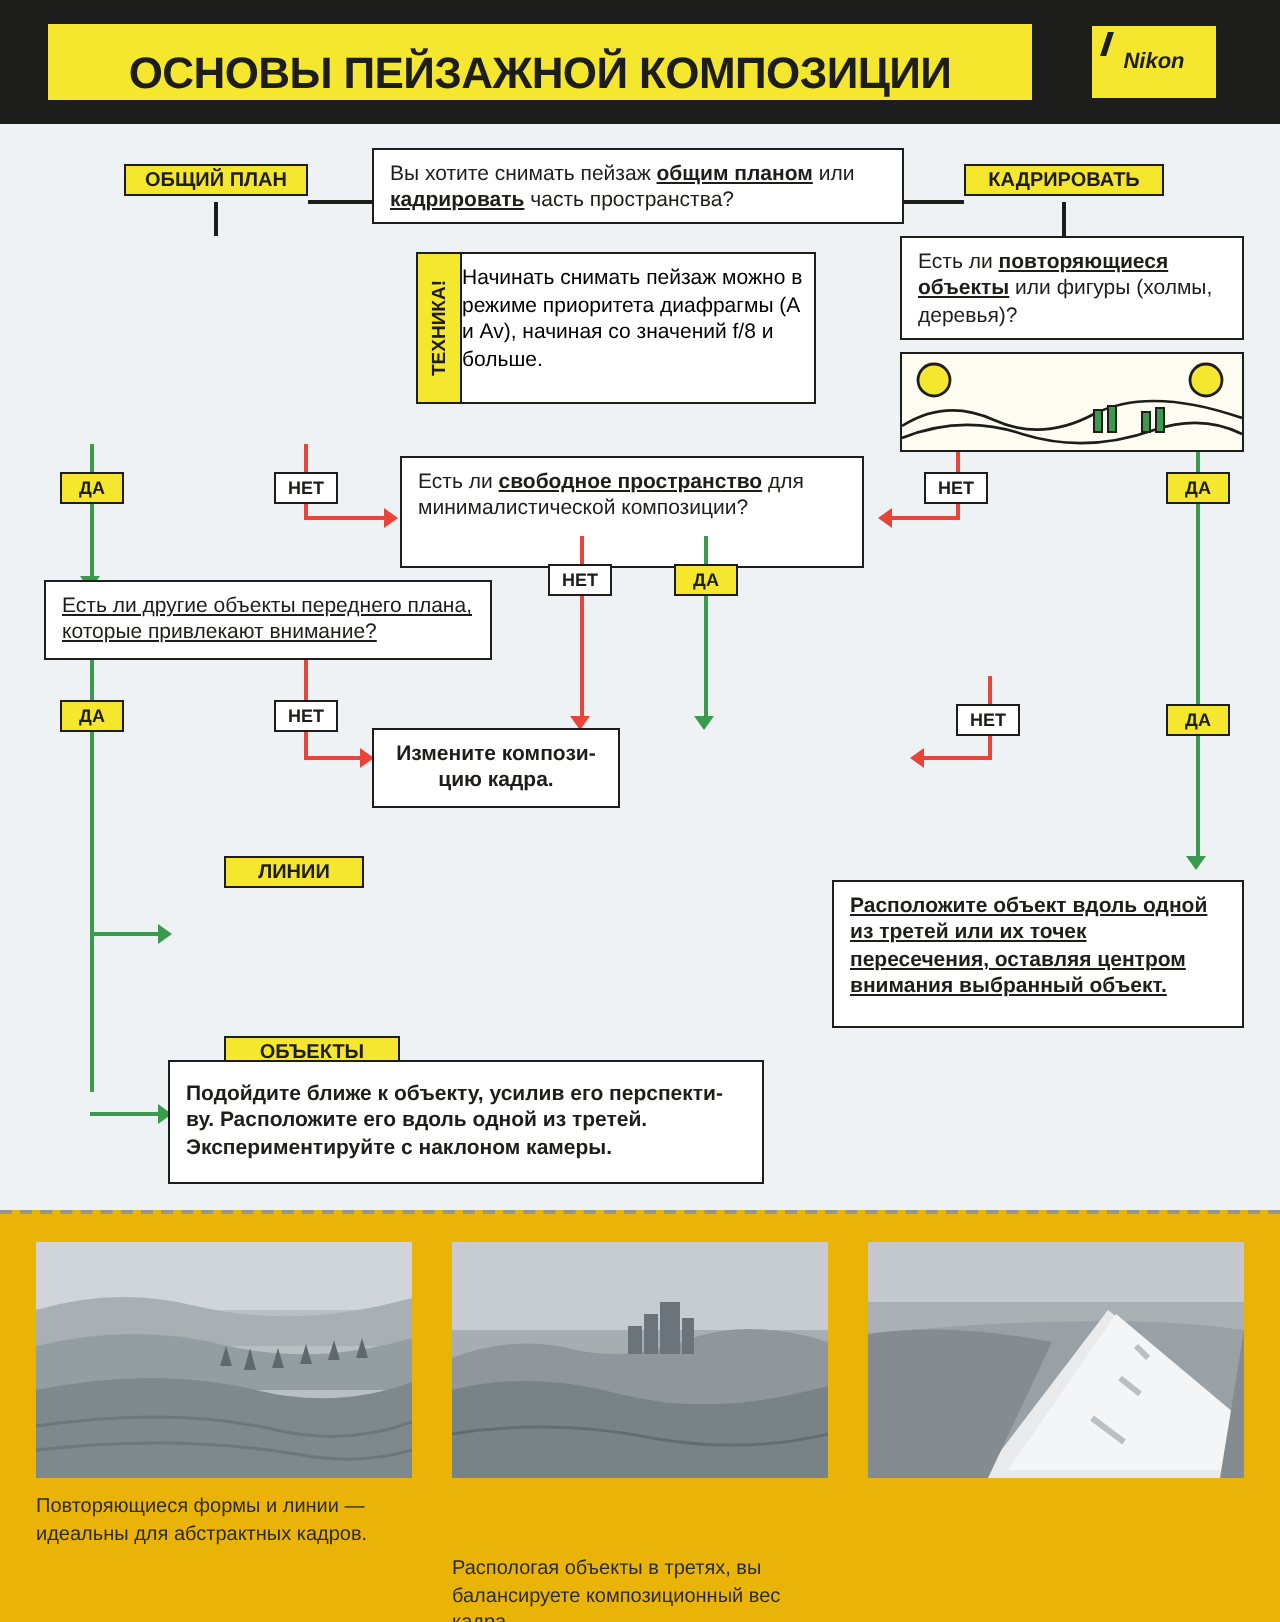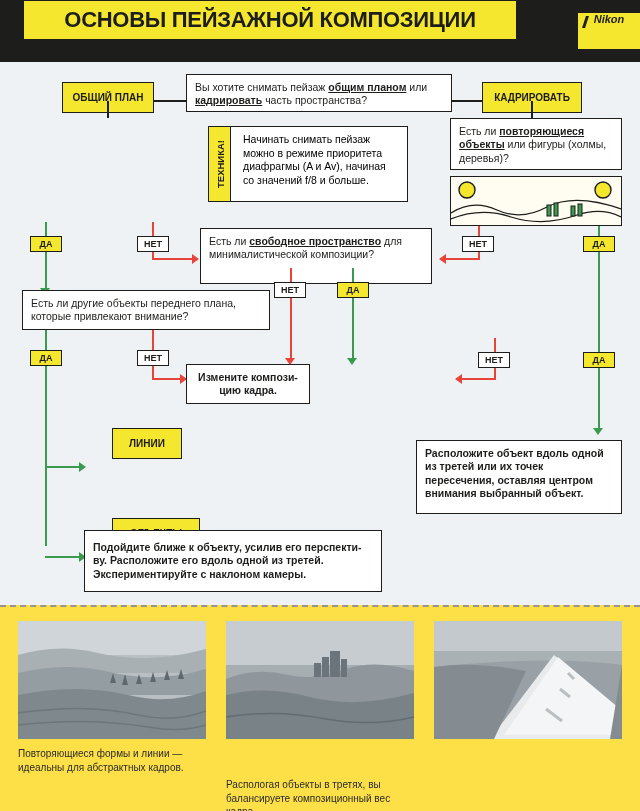--- a/index.html
+++ b/index.html
@@ -16,34 +16,34 @@
     overflow: hidden;
   }
 
   
   .header {
     position: absolute; left: 0; top: 0;
     width: 640px; height: 62px;
     background: #1d1d1b;
   }
   .title-bar {
-    position: absolute; left: 24px; top: 1px;
+    position: absolute; left: 24px; top: 12px;
     width: 492px; height: 38px;
     background: #f5e62e;
-    display: flex; align-items: center; justify-content: center;
+    display: flex; align-items: flex-end; justify-content: center;
   }
   .title-bar span {
     font-size: 22px; font-weight: bold; color: #1d1d1b;
     letter-spacing: -0.3px; white-space: nowrap;
   }
   .nikon-logo {
-    position: absolute; right: 0; top: 13px;
+    position: absolute; right: 32px; top: 13px;
     width: 62px; height: 36px;
     background: #f5e62e;
-    display: flex; justify-content: center;
+    display: flex; align-items: center; justify-content: center;
   }
   .nikon-logo .nk {
     font-size: 11px; font-weight: bold; color: #1d1d1b;
     font-style: italic;
   }
   .nikon-slash {
     position: absolute; left: 6px; top: 3px;
     width: 3px; height: 12px; background: #1d1d1b;
     transform: skewX(-18deg);
   }
@@ -61,21 +61,21 @@
   .box b { font-weight: bold; text-decoration: underline; }
 
   .tag {
     position: absolute;
     background: #f5e62e;
     border: 1.6px solid #1d1d1b;
     font-size: 10px; font-weight: bold;
     color: #1d1d1b;
     display: flex; align-items: center; justify-content: center;
     padding: 0 7px;
-    height: 31px;
+    height: 16px;
     white-space: nowrap;
   }
 
   .tech-box {
     position: absolute;
     background: #ffffff;
     border: 1.6px solid #1d1d1b;
     display: flex;
   }
   .tech-label {
@@ -85,21 +85,21 @@
     position: relative;
   }
   .tech-label span {
     position: absolute;
     left: 50%; top: 50%;
     transform: translate(-50%,-50%) rotate(-90deg);
     font-size: 9.5px; font-weight: bold; white-space: nowrap;
     color: #1d1d1b;
   }
   .tech-text {
-    flex: 1; padding: 6px 12px;
+    flex: 1; padding: 6px 0;
     font-size: 10.5px; line-height: 1.3;
   }
 
   
   .pill {
     position: absolute;
     height: 16px;
     border: 1.4px solid #1d1d1b;
     font-size: 9px; font-weight: bold;
     display: flex; align-items: center; justify-content: center;
@@ -130,21 +130,21 @@
     position: absolute;
     border: 1.6px solid #1d1d1b;
     background: #fdfdf6;
     overflow: hidden;
   }
 
   
   .photo-strip {
     position: absolute; left: 0; bottom: 0;
     width: 640px; height: 206px;
-    background: #fde047;
+    background: #eab308;
     border-top: 3px dashed #8d8madd;
   }
   .strip-sep {
     position: absolute; left: 0; top: 0;
     width: 640px; height: 0;
     border-top: 2px dashed #9a958c;
   }
   .photo {
     position: absolute;
     top: 16px; width: 188px; height: 118px;
@@ -243,21 +243,21 @@
   <div class="ln vr" style="left:290px; top:268px; height:14px;"></div>
   <div class="pill no" style="left:274px; top:282px; width:32px;">НЕТ</div>
   <div class="ln vr" style="left:290px; top:298px; height:62px;"></div>
   <div class="ar ar-d-r" style="left:285px; top:358px;"></div>
 
   <div class="ln vg" style="left:352px; top:268px; height:14px;"></div>
   <div class="pill" style="left:337px; top:282px; width:32px;">ДА</div>
   <div class="ln vg" style="left:352px; top:298px; height:62px;"></div>
   <div class="ar ar-d-g" style="left:347px; top:358px;"></div>
 
-  <div class="box" style="left:22px; top:290px; width:248px; height:40px;">Есть ли другие объекты переднего плана, которые привлекают внимание?</div>
+  <div class="box" style="left:22px; top:290px; width:224px; height:40px;text-decoration:underline;">Есть ли другие объекты переднего плана, которые привлекают внимание?</div>
 
 
   <div class="ln vg" style="left:45px; top:330px; height:20px;"></div>
   <div class="pill" style="left:30px; top:350px; width:32px;">ДА</div>
   <div class="ln vg" style="left:45px; top:366px; height:180px;"></div>
   <div class="ln hg" style="left:45px; top:466px; width:36px;"></div>
   <div class="ar ar-r-g" style="left:79px; top:462px;"></div>
   <div class="ln hg" style="left:45px; top:556px; width:36px;"></div>
   <div class="ar ar-r-g" style="left:79px; top:552px;"></div>
 
@@ -281,21 +281,21 @@
   </div>
 
 
   <div class="tag" style="left:112px; top:428px; width:70px;">ЛИНИИ</div>
 
   <div class="tag" style="left:112px; top:518px; width:88px;">ОБЪЕКТЫ</div>
   <div class="box" style="left:84px; top:530px; width:298px; height:62px; padding-top:10px;">
     <span style="font-weight:bold;">Подойдите ближе к объекту, усилив его перспекти-ву. Расположите его вдоль одной из третей. Экспериментируйте с наклоном камеры.</span>
   </div>
 
-  <div class="box" style="left:416px; top:440px; width:206px; height:74px;">
+  <div class="box" style="left:416px; top:440px; width:206px; height:74px;text-decoration:underline;">
     <span style="font-weight:bold;">Расположите объект вдоль одной из третей или их точек пересечения, оставляя центром внимания выбранный объект.</span>
   </div>
 
   <div class="photo-strip">
     <div class="strip-sep"></div>
 
     <div class="photo" style="left:18px;">
       <svg width="188" height="118" viewBox="0 0 188 118">
         <rect width="188" height="118" fill="#b9c0c4"></rect>
         <rect width="188" height="34" fill="#cfd5d8"></rect>

